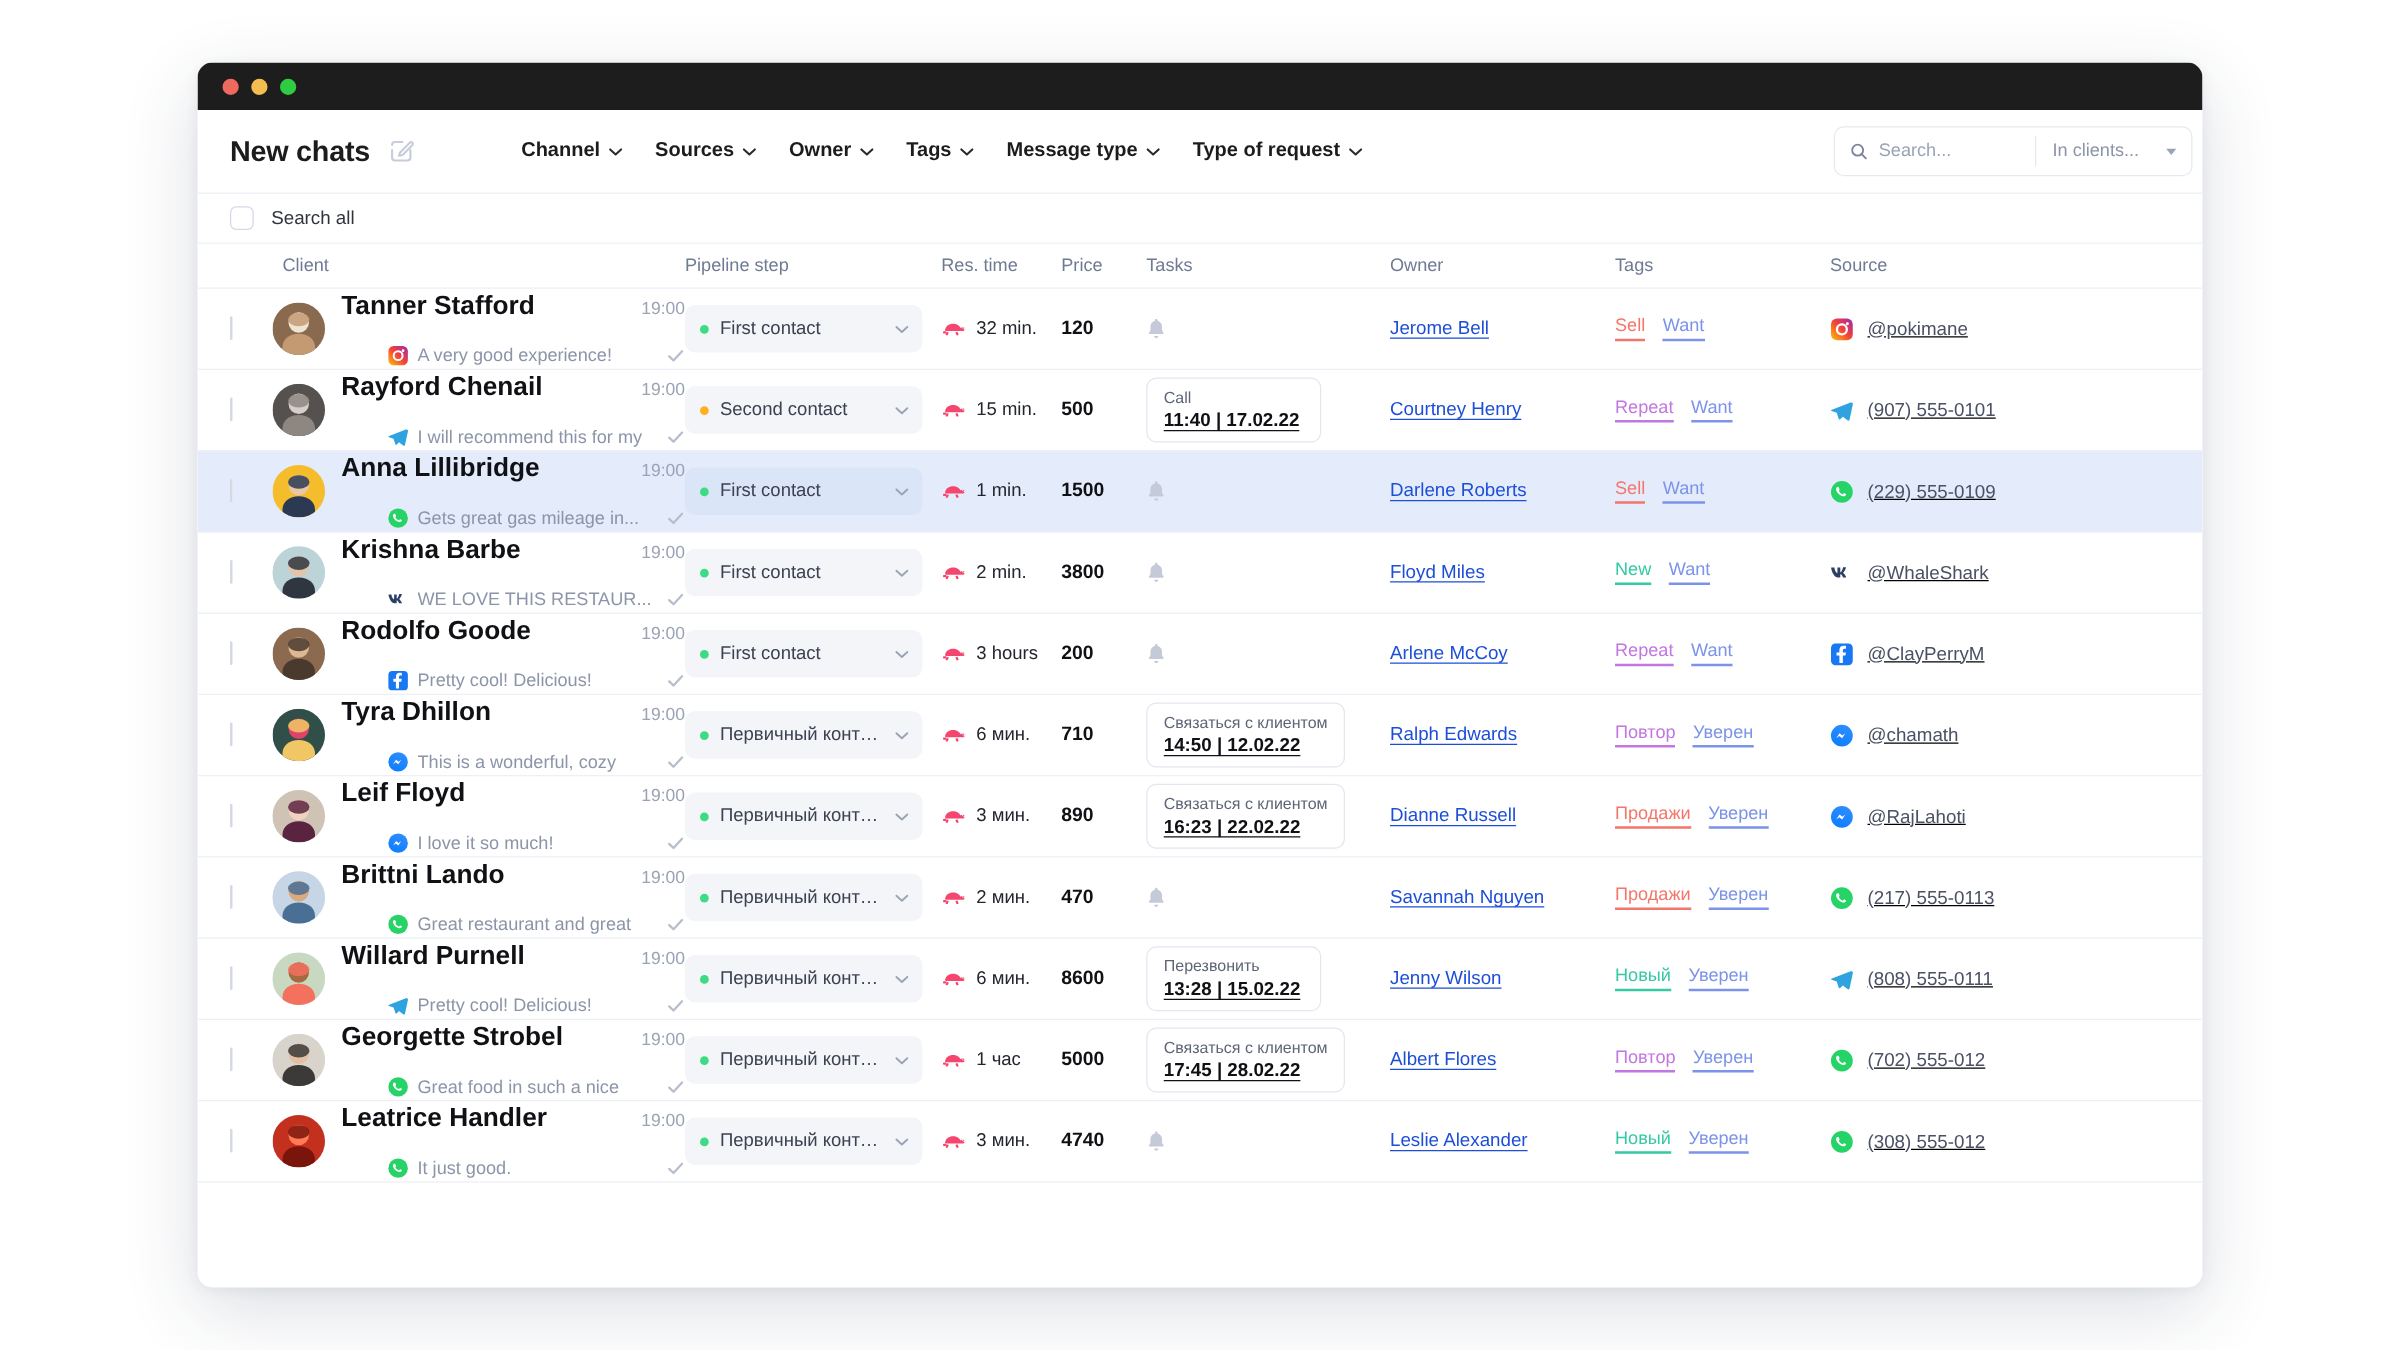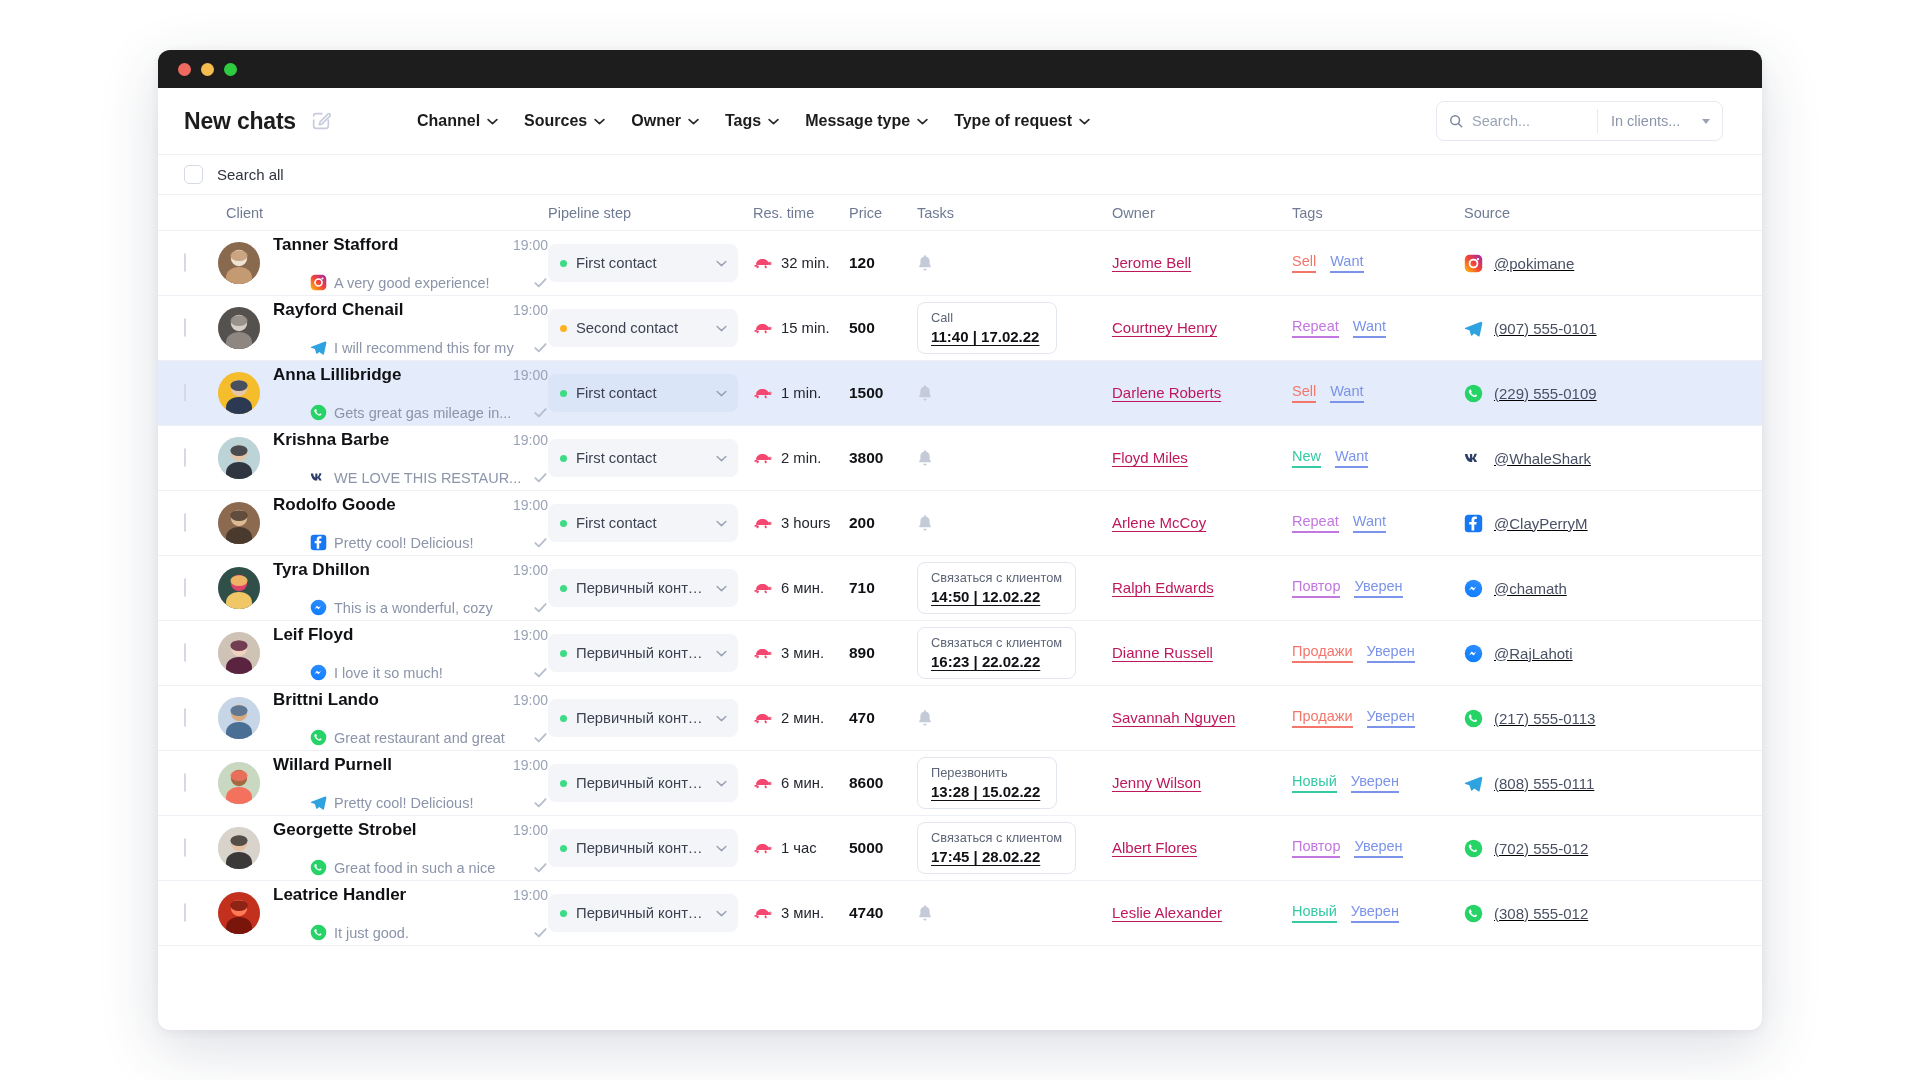--- a/index.html
+++ b/index.html
@@ -57,21 +57,21 @@
     display: flex; align-items: center; gap: 26px;
     margin-left: 85px;
   }
   .filter {
     display: flex; align-items: center; gap: 7px;
     font-size: 16px; font-weight: bold; color: #1c1c1c;
     cursor: pointer; white-space: nowrap;
   }
   .chev { width: 11px; height: 7px; display:block; color:#2b2b2b; }
   .searchgroup {
-    position: absolute; right: 39px; top: 50%; transform: translateY(-50%);
+    position: absolute; right: 8px; top: 50%; transform: translateY(-50%);
     display: flex; align-items: center;
     height: 40px; width: 287px;
     border: 1px solid #e6e9f0; border-radius: 8px;
     background: #fff;
   }
   .searchbox {
     display: flex; align-items: center; gap: 9px;
     padding: 0 12px; flex: 1 1 auto; height: 100%;
   }
   .search-ic { width: 14px; height: 14px; color: #7b859c; display:block; flex:0 0 auto;}
@@ -126,21 +126,21 @@
   
   .avatar {
     width: 42px; height: 42px; border-radius: 50%;
     flex: 0 0 42px; overflow: hidden; position: relative;
     background: #d9dde6;
   }
   .avatar svg { display:block; width:100%; height:100%; }
   .client-main { flex: 1 1 auto; min-width: 0; }
   .client-top { display: flex; align-items: baseline; }
   .client-name {
-    font-size: 17px; font-weight: bold; color: #101114;
+    font-size: 21px; font-weight: bold; color: #101114;
     white-space: nowrap; overflow: hidden; text-overflow: ellipsis;
   }
   .client-time { margin-left: auto; font-size: 14px; color: #9aa3b6; padding-left: 10px; }
   .client-bot { display: flex; align-items: center; gap: 7px; margin-top: 19px; padding-left: 37px; }
   .src-ic { width: 17px; height: 17px; flex: 0 0 17px; display:block; }
   .client-msg {
     font-size: 14.5px; color: #8b94a8; white-space: nowrap;
     overflow: hidden; text-overflow: ellipsis; flex: 1 1 auto; min-width: 0;
   }
   .tick { width: 15px; height: 15px; color: #b6bdcc; flex: 0 0 15px; display:block; }
@@ -175,21 +175,21 @@
     min-width: 140px;
   }
   .task-title { font-size: 12.8px; color: #5d6576; margin-bottom: 3px; white-space: nowrap;}
   .task-when {
     font-size: 15px; font-weight: bold; color: #101114;
     text-decoration: underline; text-underline-offset: 3px; white-space: nowrap;
   }
 
   
   .owner-link {
-    font-size: 15px; color: #be185d; text-decoration: underline;
+    font-size: 15px; color: #1d4ed8; text-decoration: underline;
     text-underline-offset: 3px; cursor: pointer; white-space: nowrap;
   }
 
   
   .tags { display: flex; align-items: center; gap: 14px; }
   .tag {
     font-size: 14.5px; cursor: pointer; white-space: nowrap;
     padding-bottom: 2px; border-bottom: 2px solid currentColor;
   }
 

